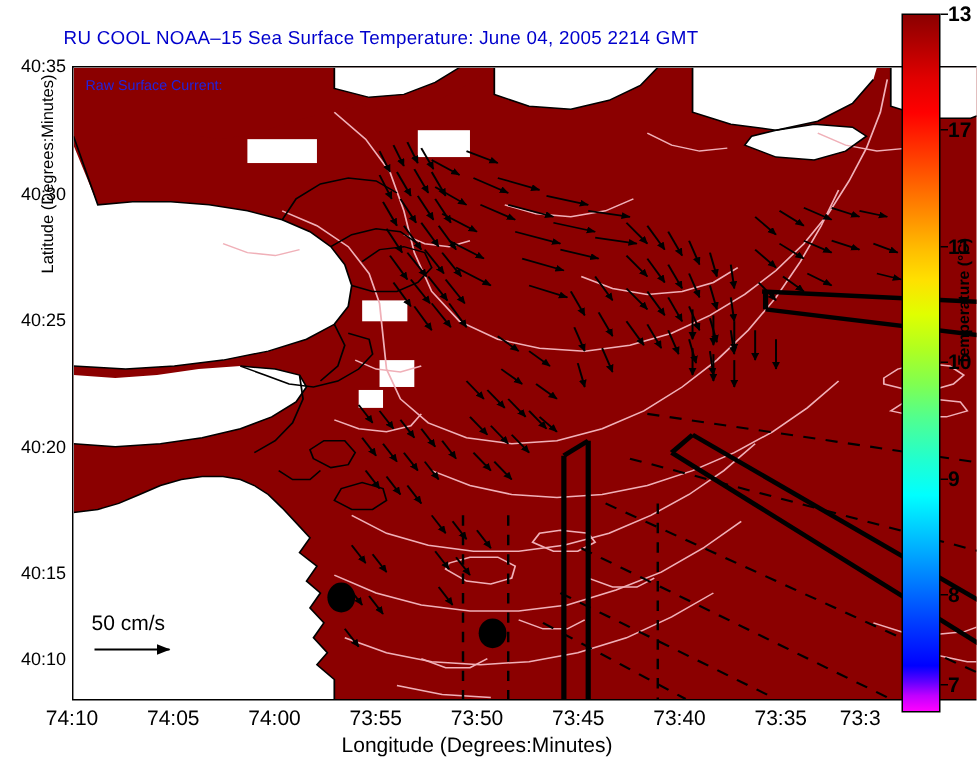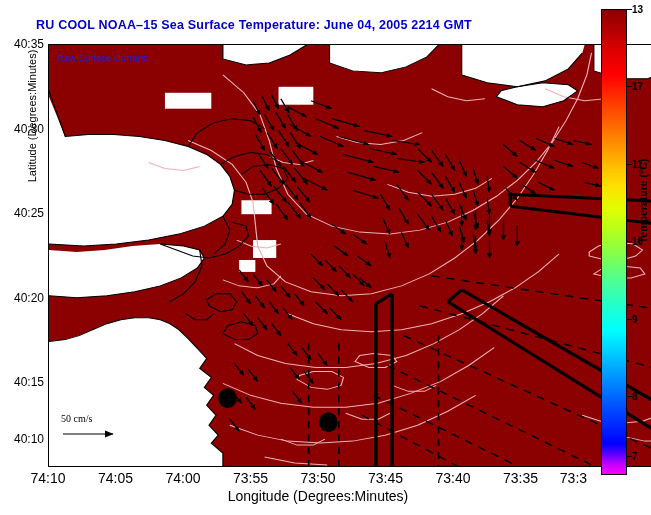--- a/index.html
+++ b/index.html
@@ -3,36 +3,36 @@
 <meta charset="utf-8">
 <style>
   html,body{margin:0;padding:0;background:#ffffff;}
   body{width:651px;height:515px;position:relative;overflow:hidden;
        font-family:"Liberation Sans", sans-serif;}
 
   #stage{position:absolute;left:0;top:0;width:651px;height:515px;}
 
   
   .title{position:absolute;left:0;top:18px;width:508px;text-align:center;
-         font-size:12.5px;font-weight:bold;color:#0000CC;letter-spacing:.2px;
+         font-size:12.5px;font-weight:normal;color:#0000CC;letter-spacing:.2px;
          white-space:nowrap;}
 
   
   .axes{position:absolute;left:48px;top:44px;width:628px;height:423px;
         border:1px solid #000;box-sizing:border-box;background:#ffffff;
         overflow:hidden;}
   .axes-canvas{position:absolute;left:0;top:0;width:100%;height:100%;}
 
   
   .annot{position:absolute;left:8px;top:6px;color:#2222DD;font-size:9.5px;
          line-height:13px;font-weight:normal;z-index:8;white-space:nowrap;}
 
   
   .veckey{position:absolute;left:12px;bottom:22px;z-index:9;}
-  .veckey-label{font-size:10px;color:#000;white-space:nowrap;font-family:Liberation Serif, serif;}
+  .veckey-label{font-size:14px;color:#000;white-space:nowrap;}
   .veckey-arrow{margin-top:4px;}
 
   
   .xtick{position:absolute;top:470px;font-size:14px;color:#000;
          transform:translateX(-50%);white-space:nowrap;}
   .ytick{position:absolute;left:44px;font-size:12px;color:#000;
          transform:translate(-100%,-50%);white-space:nowrap;}
 
   .xlabel{position:absolute;left:48px;top:488px;width:540px;text-align:center;
           font-size:14px;color:#000;white-space:nowrap;}
@@ -59,21 +59,21 @@
             #E0FF00 57%,
             #FFE000 62%,
             #FFC000 66%,
             #FF9000 71%,
             #FF6000 76%,
             #FF3000 81%,
             #FF0000 86%,
             #E00000 91%,
             #B00000 96%,
             #8B0000 100%);}
-  .ctick{position:absolute;left:632px;font-size:10px;color:#000;
+  .ctick{position:absolute;left:632px;font-size:14px;color:#000;
          transform:translateY(-50%);white-space:nowrap;font-weight:bold;}
   .ctick-mark{position:absolute;left:627px;width:5px;height:1px;background:#000;}
   .clabel{position:absolute;left:583px;top:195px;width:120px;text-align:center;
           font-size:10.5px;font-weight:bold;color:#000;white-space:nowrap;
           transform:rotate(-90deg);transform-origin:center center;}
 </style>
 </head>
 <body>
 
 <div id="stage">

